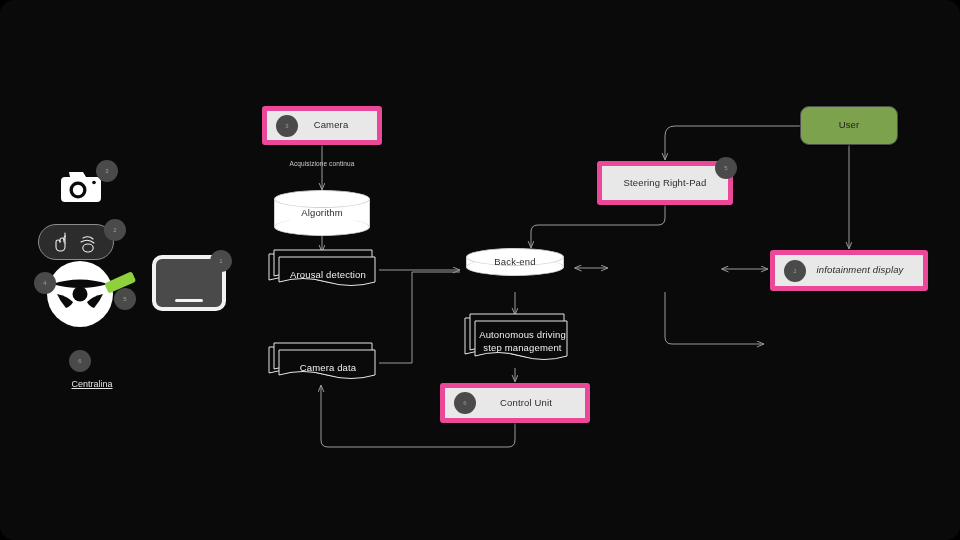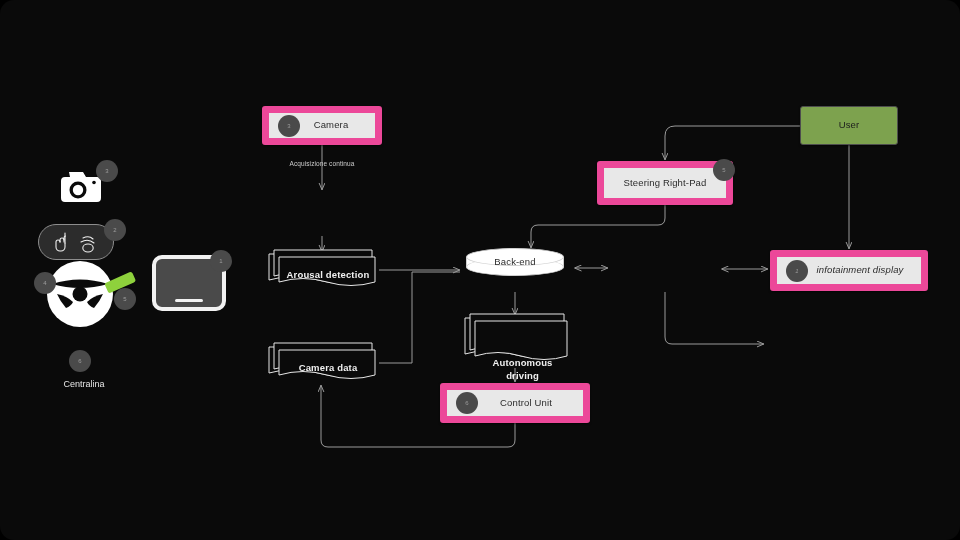--- a/index.html
+++ b/index.html
@@ -21,21 +21,21 @@
   
   .nlabel {
     font-size:9.5px; letter-spacing:.15px; line-height:1.32;
     text-align:center; white-space:pre-line;
   }
 
   
   .box {
     position:absolute;
     background:#e8e8e8;
-    border:7px solid #ec4899;
+    border:5px solid #ec4899;
     border-radius:3px;
     display:flex; align-items:center; justify-content:center;
     box-shadow:0 1px 2px rgba(0,0,0,.55);
   }
   .box .nlabel { color:#2b2b2b; }
 
   
   .box.green {
     background:#7da24e;
     border:1px solid #4d4d4d;
@@ -71,21 +71,20 @@
     color:#2b2b2b;
   }
 
   
   .docstack { position:absolute; }
   .docstack svg { position:absolute; left:0; top:0; overflow:visible; }
   .docstack .doc-txt {
     position:absolute; left:10px; right:6px; top:50%;
     transform:translateY(-62%);
     color:#f0f0f0;
-    font-weight:bold;
   }
 
   
   .legend-icon { position:absolute; }
   .legend-caption {
     position:absolute; color:#e6e6e6; font-size:9px; text-align:center; width:120px;
   }
 
   .cam-badge, .icon-badge {
     position:absolute; width:22px; height:22px; border-radius:50%;
@@ -195,32 +194,38 @@
 
   <div class="legend-icon" style="left:104px; top:269px;">
     <svg width="34" height="26" viewBox="0 0 34 26">
       <rect x="1" y="8" width="30" height="11" rx="2.5" fill="#8ed13c" transform="rotate(-24 16 13)"></rect>
     </svg>
   </div>
   <div class="icon-badge" style="left:34px; top:272px;">4</div>
   <div class="icon-badge" style="left:114px; top:288px;">5</div>
 
   <div class="icon-badge" style="left:69px; top:350px;">6</div>
-  <div class="legend-caption" style="left:24px; top:379px;">Centralina</div>
+  <div class="legend-caption" style="left:32px; top:379px;text-decoration:underline;">Centralina</div>
 
   <div class="tablet" style="left:152px; top:255px;">
     <div class="home"></div>
   </div>
   <div class="icon-badge" style="left:210px; top:250px;">1</div>
 
   <div class="box" style="left:262px; top:106px; width:120px; height:39px;">
     <div class="badge inner">3</div>
     <div class="nlabel" style="padding-left:18px;">Camera</div>
   </div>
 
+  <div class="cyl" style="left:274px; top:190px; width:96px; height:46px;">
+    <div class="cyl-body"></div>
+    <div class="cyl-bot"></div>
+    <div class="cyl-top"></div>
+    <div class="cyl-txt nlabel">Algorithm</div>
+  </div>
 
   <div class="docstack" style="left:268px; top:249px; width:112px; height:42px;">
     <svg width="112" height="42" viewBox="0 0 112 42" fill="none" stroke="#e6e6e6" stroke-width="1">
       <path d="M1,5 h98 v26 q-24,7 -49,0 q-25,-7 -49,0 z" fill="#0a0a0a"></path>
       <path d="M6,1 h98 v26 q-24,7 -49,0 q-25,-7 -49,0 z" fill="#0a0a0a"></path>
       <path d="M11,8 h96 v25 q-24,7 -48,0 q-24,-7 -48,0 z" fill="#0a0a0a"></path>
     </svg>
     <div class="doc-txt nlabel" style="left:14px; right:6px; top:20px; transform:none;">Arousal detection</div>
   </div>
 
@@ -240,35 +245,35 @@
     <div class="cyl-txt nlabel">Back-end</div>
   </div>
 
 
   <div class="docstack" style="left:464px; top:313px; width:108px; height:56px;">
     <svg width="108" height="56" viewBox="0 0 108 56" fill="none" stroke="#e6e6e6" stroke-width="1">
       <path d="M1,5 h94 v36 q-23,7 -47,0 q-24,-7 -47,0 z" fill="#0a0a0a"></path>
       <path d="M6,1 h94 v36 q-23,7 -47,0 q-24,-7 -47,0 z" fill="#0a0a0a"></path>
       <path d="M11,8 h92 v35 q-23,7 -46,0 q-23,-7 -46,0 z" fill="#0a0a0a"></path>
     </svg>
-    <div class="doc-txt nlabel" style="left:13px; right:4px; top:16px; transform:none;margin-top:28px;">Autonomous driving
+    <div class="doc-txt nlabel" style="left:13px; right:4px; top:16px; transform:none;">Autonomous driving
 step management</div>
   </div>
 
   <div class="box" style="left:440px; top:383px; width:150px; height:40px;">
     <div class="badge inner">6</div>
     <div class="nlabel" style="padding-left:22px;">Control Unit</div>
   </div>
 
   <div class="box" style="left:597px; top:161px; width:136px; height:44px;">
     <div class="nlabel">Steering Right-Pad</div>
     <div class="badge corner">5</div>
   </div>
 
-  <div class="box green" style="left:800px; top:106px; width:98px; height:39px;">
+  <div class="box green" style="left:800px; top:106px; width:98px; height:39px;border-radius:9px;">
     <div class="nlabel">User</div>
   </div>
 
   <div class="box" style="left:770px; top:250px; width:158px; height:41px;font-style:italic;">
     <div class="badge inner">1</div>
     <div class="nlabel" style="padding-left:22px;">infotainment display</div>
   </div>
 
 
 </div>

